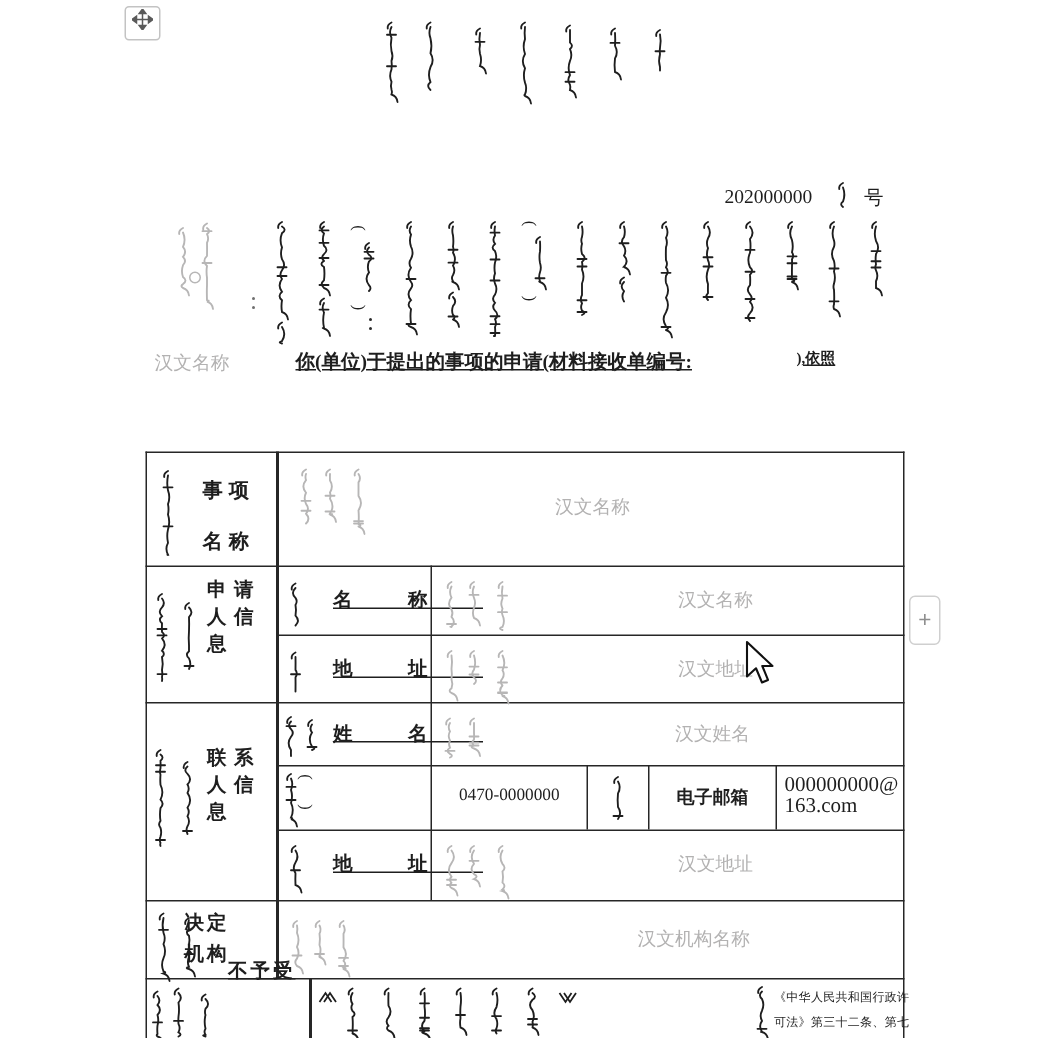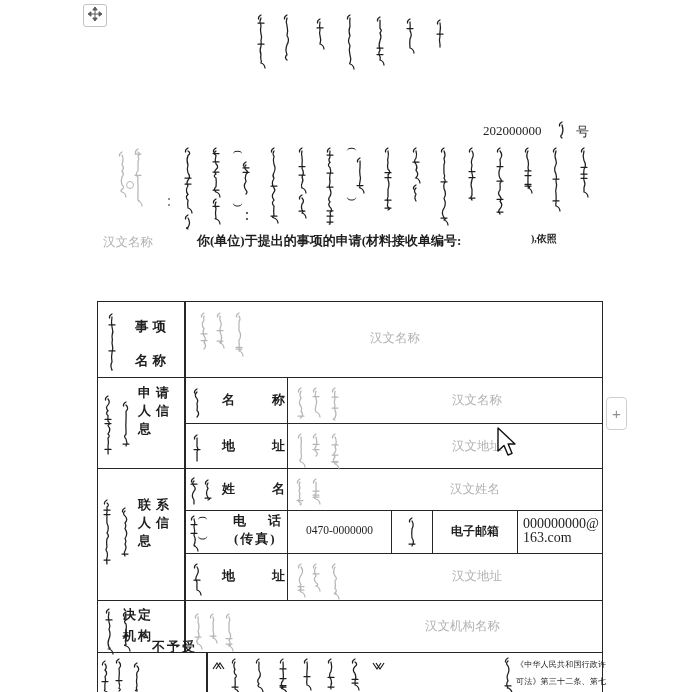--- a/index.html
+++ b/index.html
@@ -3,21 +3,21 @@
 <meta charset="utf-8">
 <style>
   html,body{margin:0;padding:0;background:#fff;}
   .page{position:relative;width:700px;height:692px;background:#fff;overflow:hidden;
         font-family:"Liberation Serif","DejaVu Serif",serif;color:#1e1e1e;}
   .abs{position:absolute;}
   .zh{font-family:"Liberation Serif","DejaVu Serif",serif;}
   .b{font-weight:bold;}
   .sb{font-weight:600;}
   .gray{color:#b3b2b2;}
-  .nowrap{white-space:nowrap;}
+  .nowrap{white-space:nowrap;text-decoration:underline;}
   .ctr{text-align:center;}
   .mn{display:block;width:12px;color:#1e1e1e;line-height:0;}
   .mn.gray{color:#b7b6b6;}
   .mn svg{overflow:visible;display:block;}
   .rp{display:inline-block;transform:rotate(90deg);font-size:11px;line-height:10px;}
   .dot{width:2px;height:2px;border-radius:50%;background:#6f6f6f;}
   .dotb{background:#2a2a2a;}
   .gl{background:#262626;}
   .movebox{left:83px;top:4px;width:22px;height:21px;border:1px solid #c3c3c3;border-radius:3px;
            background:#fff;display:flex;align-items:center;justify-content:center;cursor:move;}
@@ -340,24 +340,20 @@
     </i>
   <span class="abs zh gray" style="left:450px;top:481px;font-size:12.5px">汉文姓名</span>
 
   <i class="mn abs" style="left:189px;top:514px">
       <svg width="12" height="38" viewBox="0 0 12 38">
         <path d="M5,2 q-3,1.5 -2.5,4 M5,5 Q6.7,8.8 5,12.6 m-3,-2 h6 m-3,2 Q6.4,16.9 5,21.3 m-3,-2 h6 m-3,2 Q7.4,26.2 5,31.1 Q6.9,31.6 5,32.0 q3.5,1 4,5 m-4,-5 " fill="none" stroke="currentColor" stroke-width="1.25" stroke-linecap="round"></path>
       </svg>
     </i>
   <span class="abs rp" style="left:202px;top:513px">(</span>
   <span class="abs rp" style="left:202px;top:533px">)</span>
-  <div class="abs zh sb" style="left:233px;top:512px;font-size:13px;line-height:18px">
-    <div class="nowrap" style="letter-spacing:22px">电话</div>
-    <div class="nowrap" style="letter-spacing:2px;margin-left:1px">(传真)</div>
-  </div>
   <span class="abs zh ctr" style="left:288px;top:524px;width:103px;font-size:11.5px">0470-0000000</span>
   <i class="mn abs" style="left:407px;top:516px">
       <svg width="12" height="36" viewBox="0 0 12 36">
         <path d="M5,2 q-3,1.5 -2.5,4 M5,5 Q7.3,8.9 5,12.9 Q4.5,17.5 5,22.0 Q7.8,26.0 5,30.0 m-3,-2 h6 m-3,2 " fill="none" stroke="currentColor" stroke-width="1.25" stroke-linecap="round"></path>
       </svg>
     </i>
   <span class="abs zh sb ctr" style="left:433px;top:523px;width:84px;font-size:12px">电子邮箱</span>
   <span class="abs zh email" style="left:523px;top:517px">000000000@163.com</span>
 
   <i class="mn abs" style="left:192px;top:562px">

